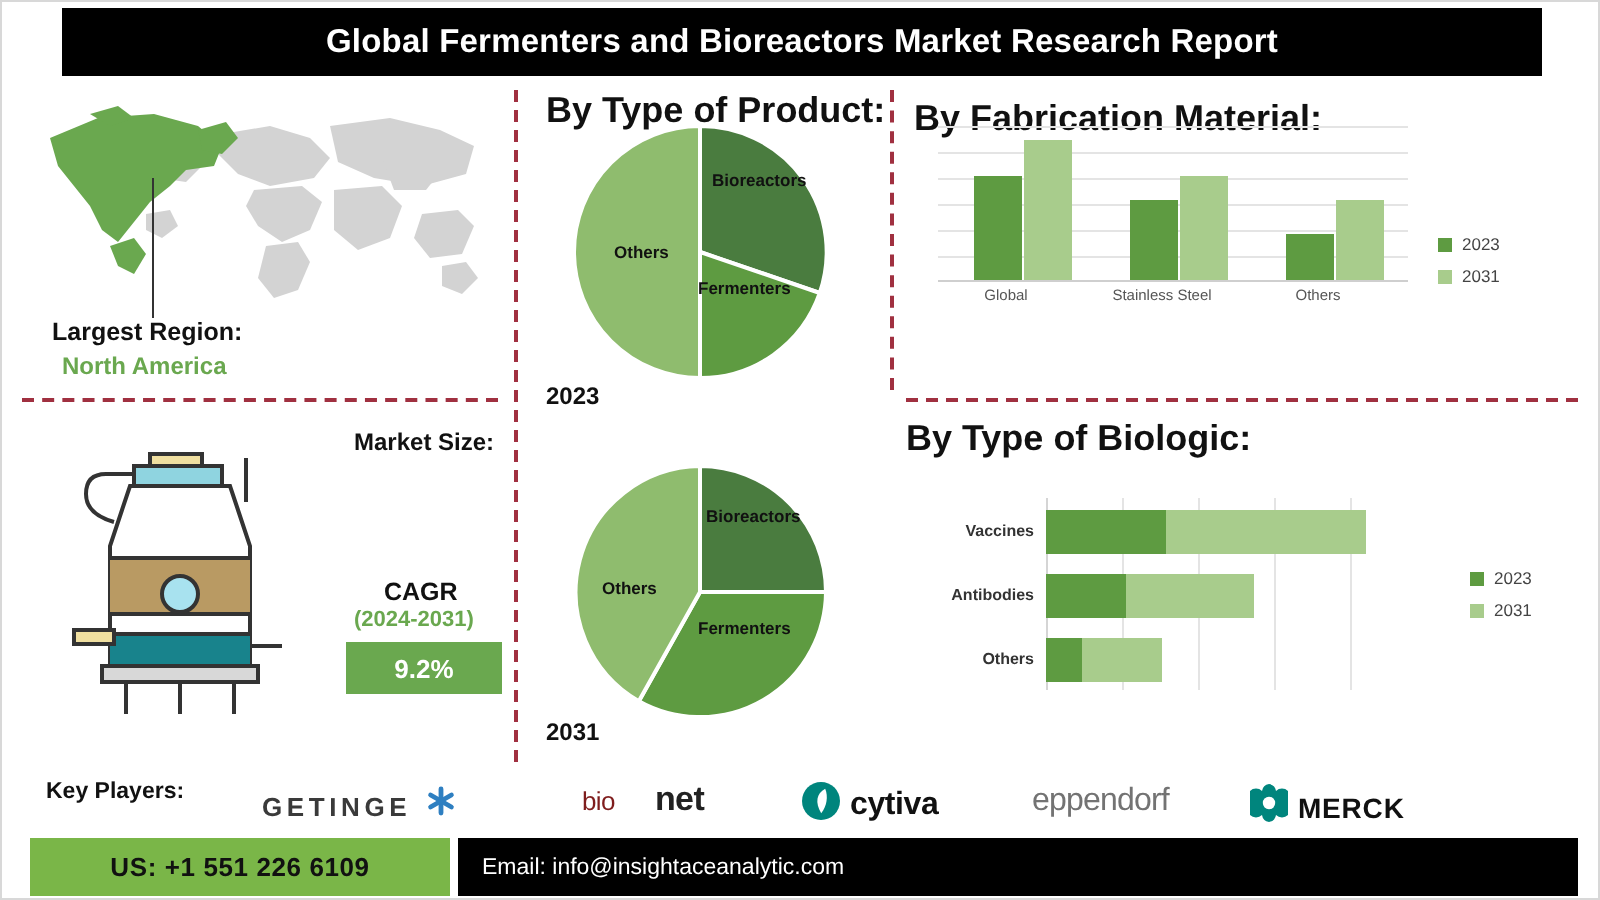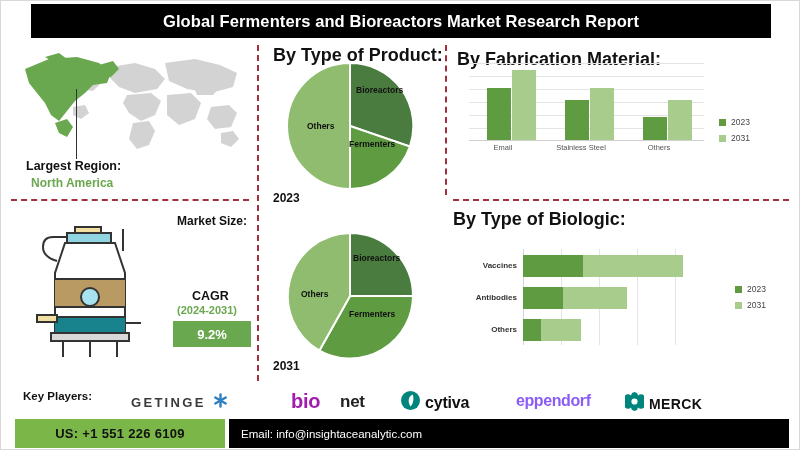--- a/index.html
+++ b/index.html
@@ -74,26 +74,26 @@
   .hseg.c31{background:#a8cc8c;}
   .vgrid{position:absolute;top:0;width:1px;background:#e4e4e4;}
   .haxis{position:absolute;left:52px;top:0;width:1px;background:#d5d5d5;}
 
   
   .kp-label{position:absolute;left:22px;top:389px;font-size:11.5px;font-weight:bold;color:#111;}
   .logo{position:absolute;display:flex;align-items:center;}
   .logo-getinge{left:130px;top:392px;}
   .logo-getinge .g-text{font-size:13px;font-weight:bold;letter-spacing:2.3px;color:#3a3a3a;}
   .logo-bionet{left:290px;top:389px;}
-  .logo-bionet .b1{font-size:20px;font-weight:bold;color:#a21caf;letter-spacing:-.3px;}
+  .logo-bionet .b1{font-size:13px;font-weight:normal;color:#7f1d1d;letter-spacing:-.3px;}
   .logo-bionet .b2{font-size:17px;font-weight:bold;color:#222;letter-spacing:-.3px;padding-left:20px;}
   .logo-cytiva{left:400px;top:390px;}
   .logo-cytiva .c-text{font-size:16px;font-weight:bold;color:#111;letter-spacing:-.2px;margin-left:5px;}
   .logo-eppendorf{left:515px;top:391px;}
-  .logo-eppendorf .e-text{font-size:16px;font-weight:bold;color:#8b5cf6;letter-spacing:-.4px;}
+  .logo-eppendorf .e-text{font-size:16px;font-weight:normal;color:#737373;letter-spacing:-.4px;}
   .logo-merck{left:624px;top:391px;}
   .logo-merck .m-text{font-size:14px;font-weight:bold;color:#111;letter-spacing:.4px;margin-left:5px;}
 
   
   .footer-phone{position:absolute;left:14px;top:418px;width:210px;height:29px;background:#7ab648;
        display:flex;align-items:center;justify-content:center;}
   .footer-phone span{font-size:13px;font-weight:bold;color:#111;letter-spacing:.3px;}
   .footer-black{position:absolute;left:228px;top:418px;width:560px;height:29px;background:#000;
        display:flex;align-items:center;}
   .footer-email{margin-left:12px;font-size:11.5px;color:#fff;}
@@ -219,21 +219,21 @@
       </div>
       <div class="vgroup" style="left:96px;">
         <div class="vbar c23" style="height:40px;"></div>
         <div class="vbar c31" style="height:52px;"></div>
       </div>
       <div class="vgroup" style="left:174px;">
         <div class="vbar c23" style="height:23px;"></div>
         <div class="vbar c31" style="height:40px;"></div>
       </div>
     </div>
-    <div class="vcat" style="left:-6px;">Email</div>
+    <div class="vcat" style="left:-6px;">Global</div>
     <div class="vcat" style="left:72px;">Stainless Steel</div>
     <div class="vcat" style="left:150px;">Others</div>
   </div>
 
   <div class="legend" style="left:718px;top:116px;">
     <div class="legend-row">
       <span class="legend-sw" style="background:#5e9b41;"></span>
       <span class="legend-txt">2023</span>
     </div>
     <div class="legend-row">

